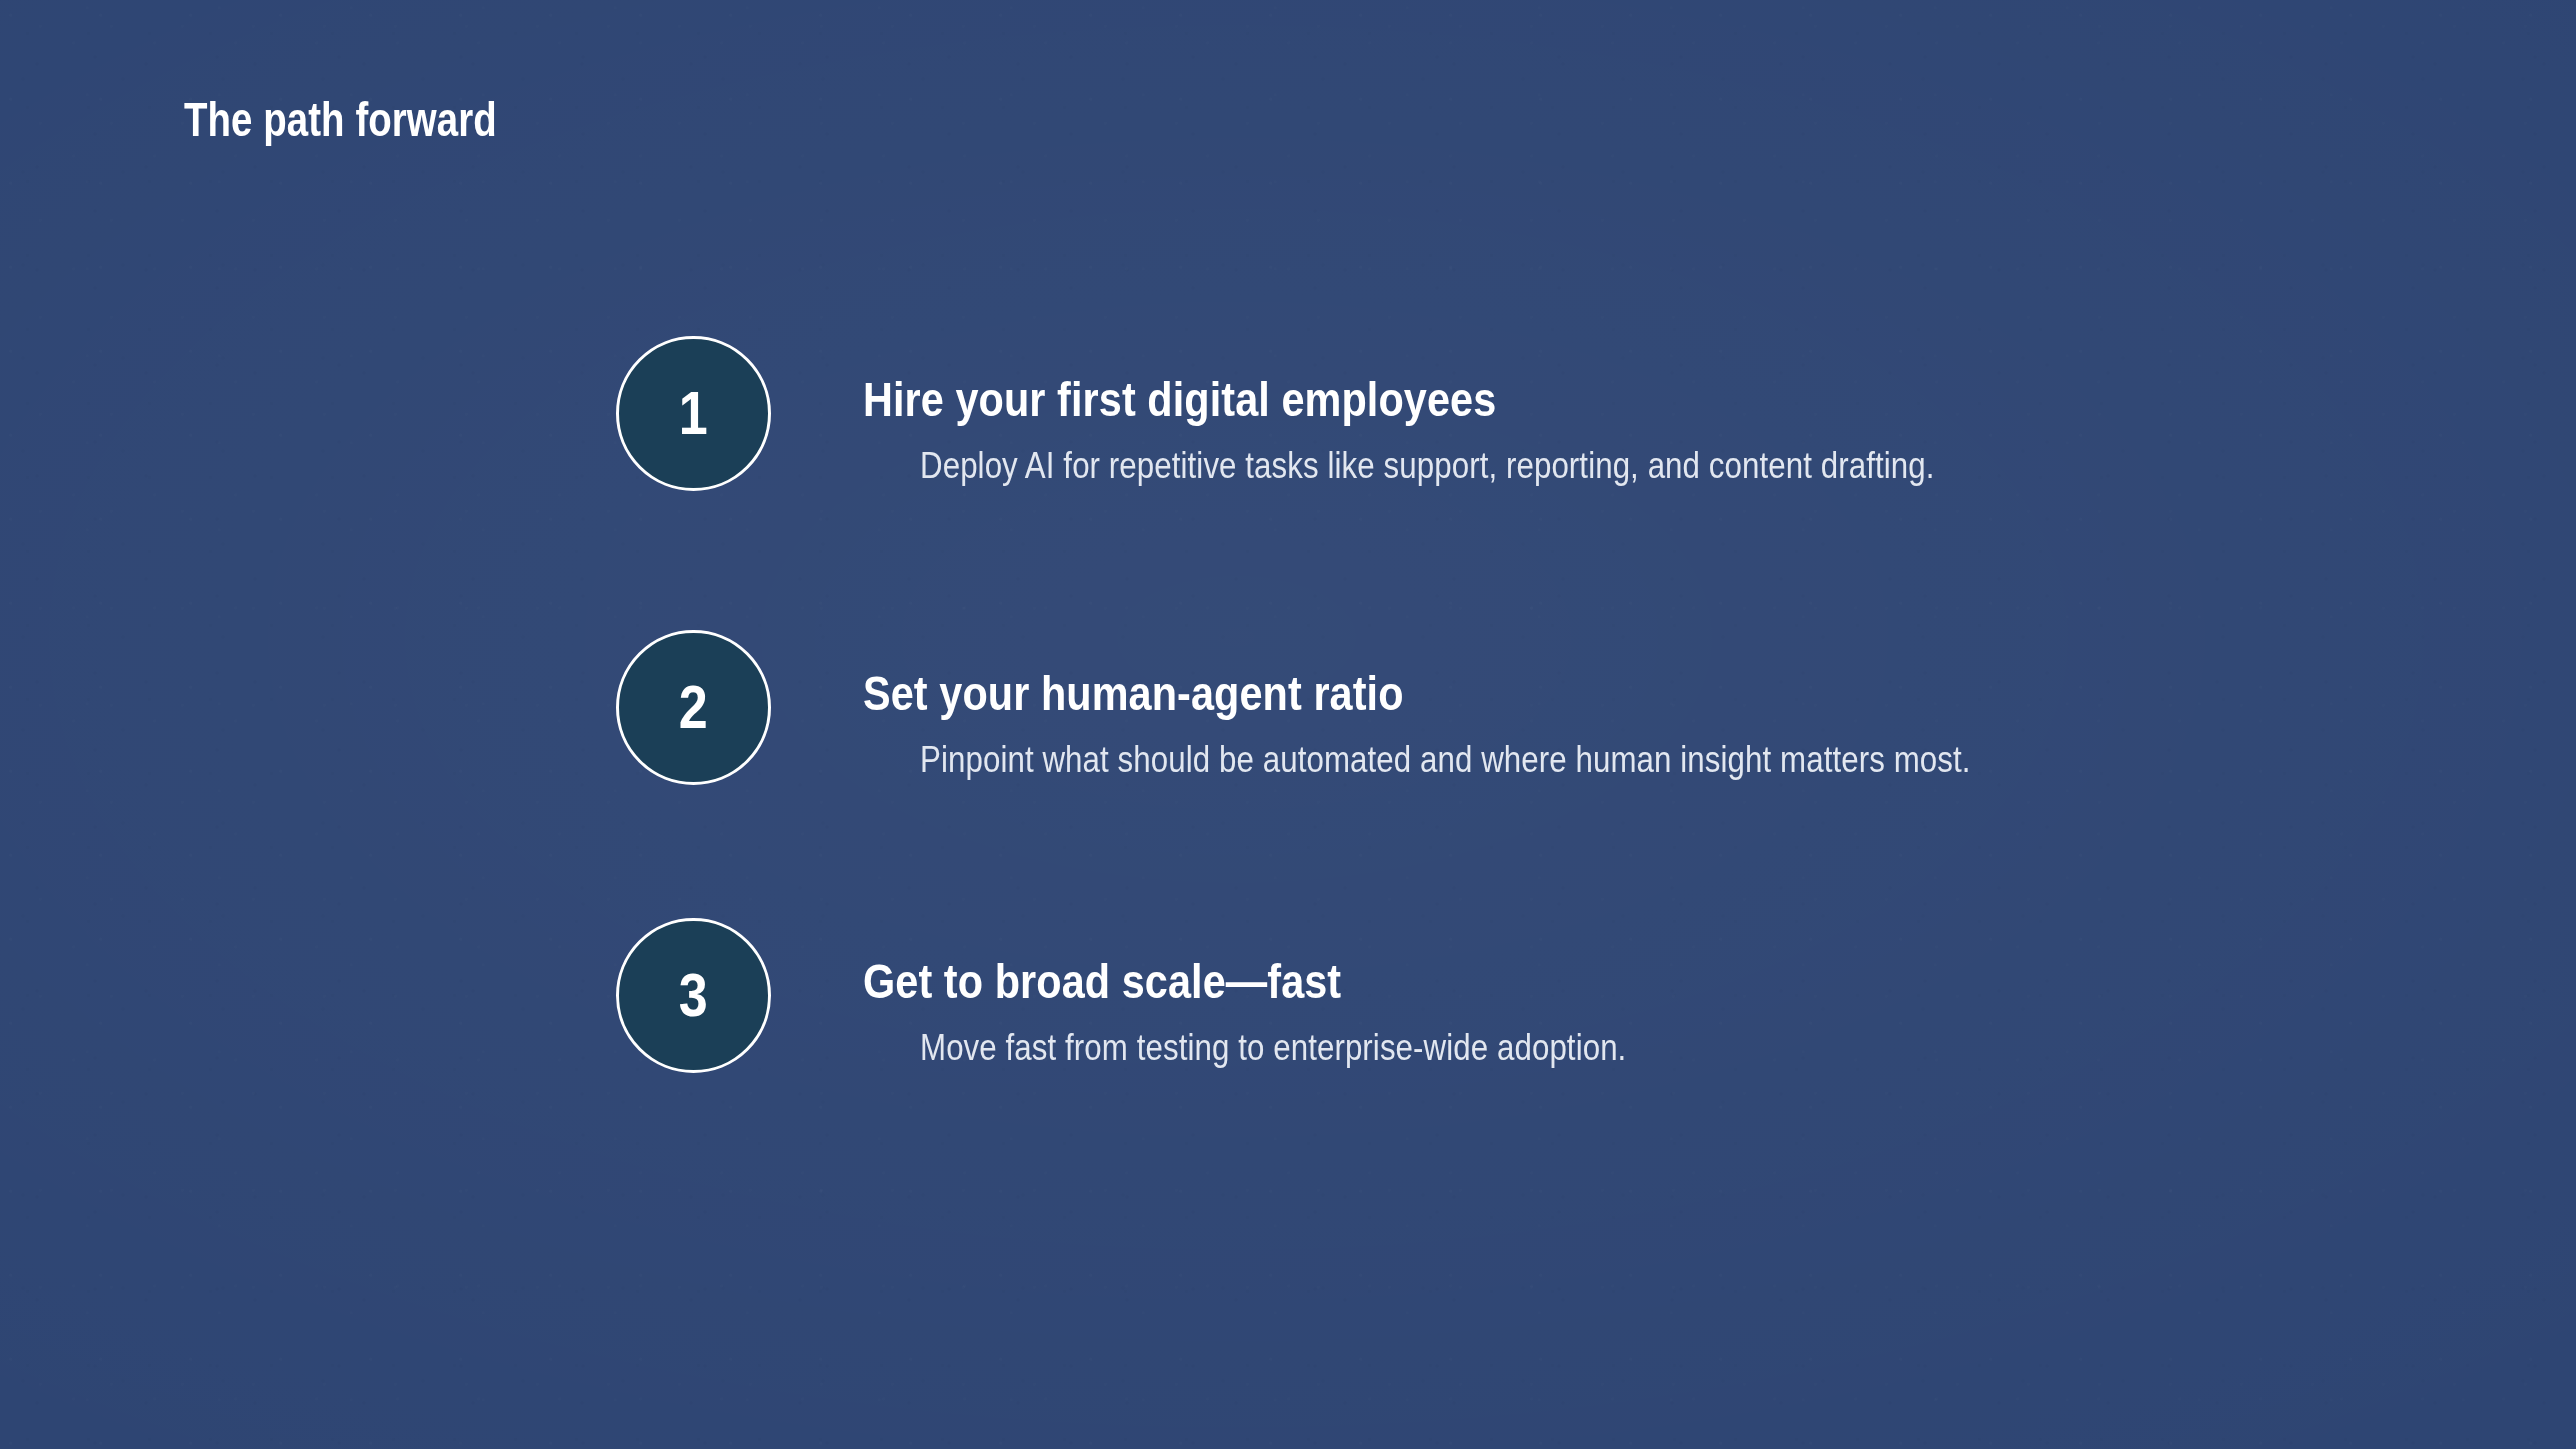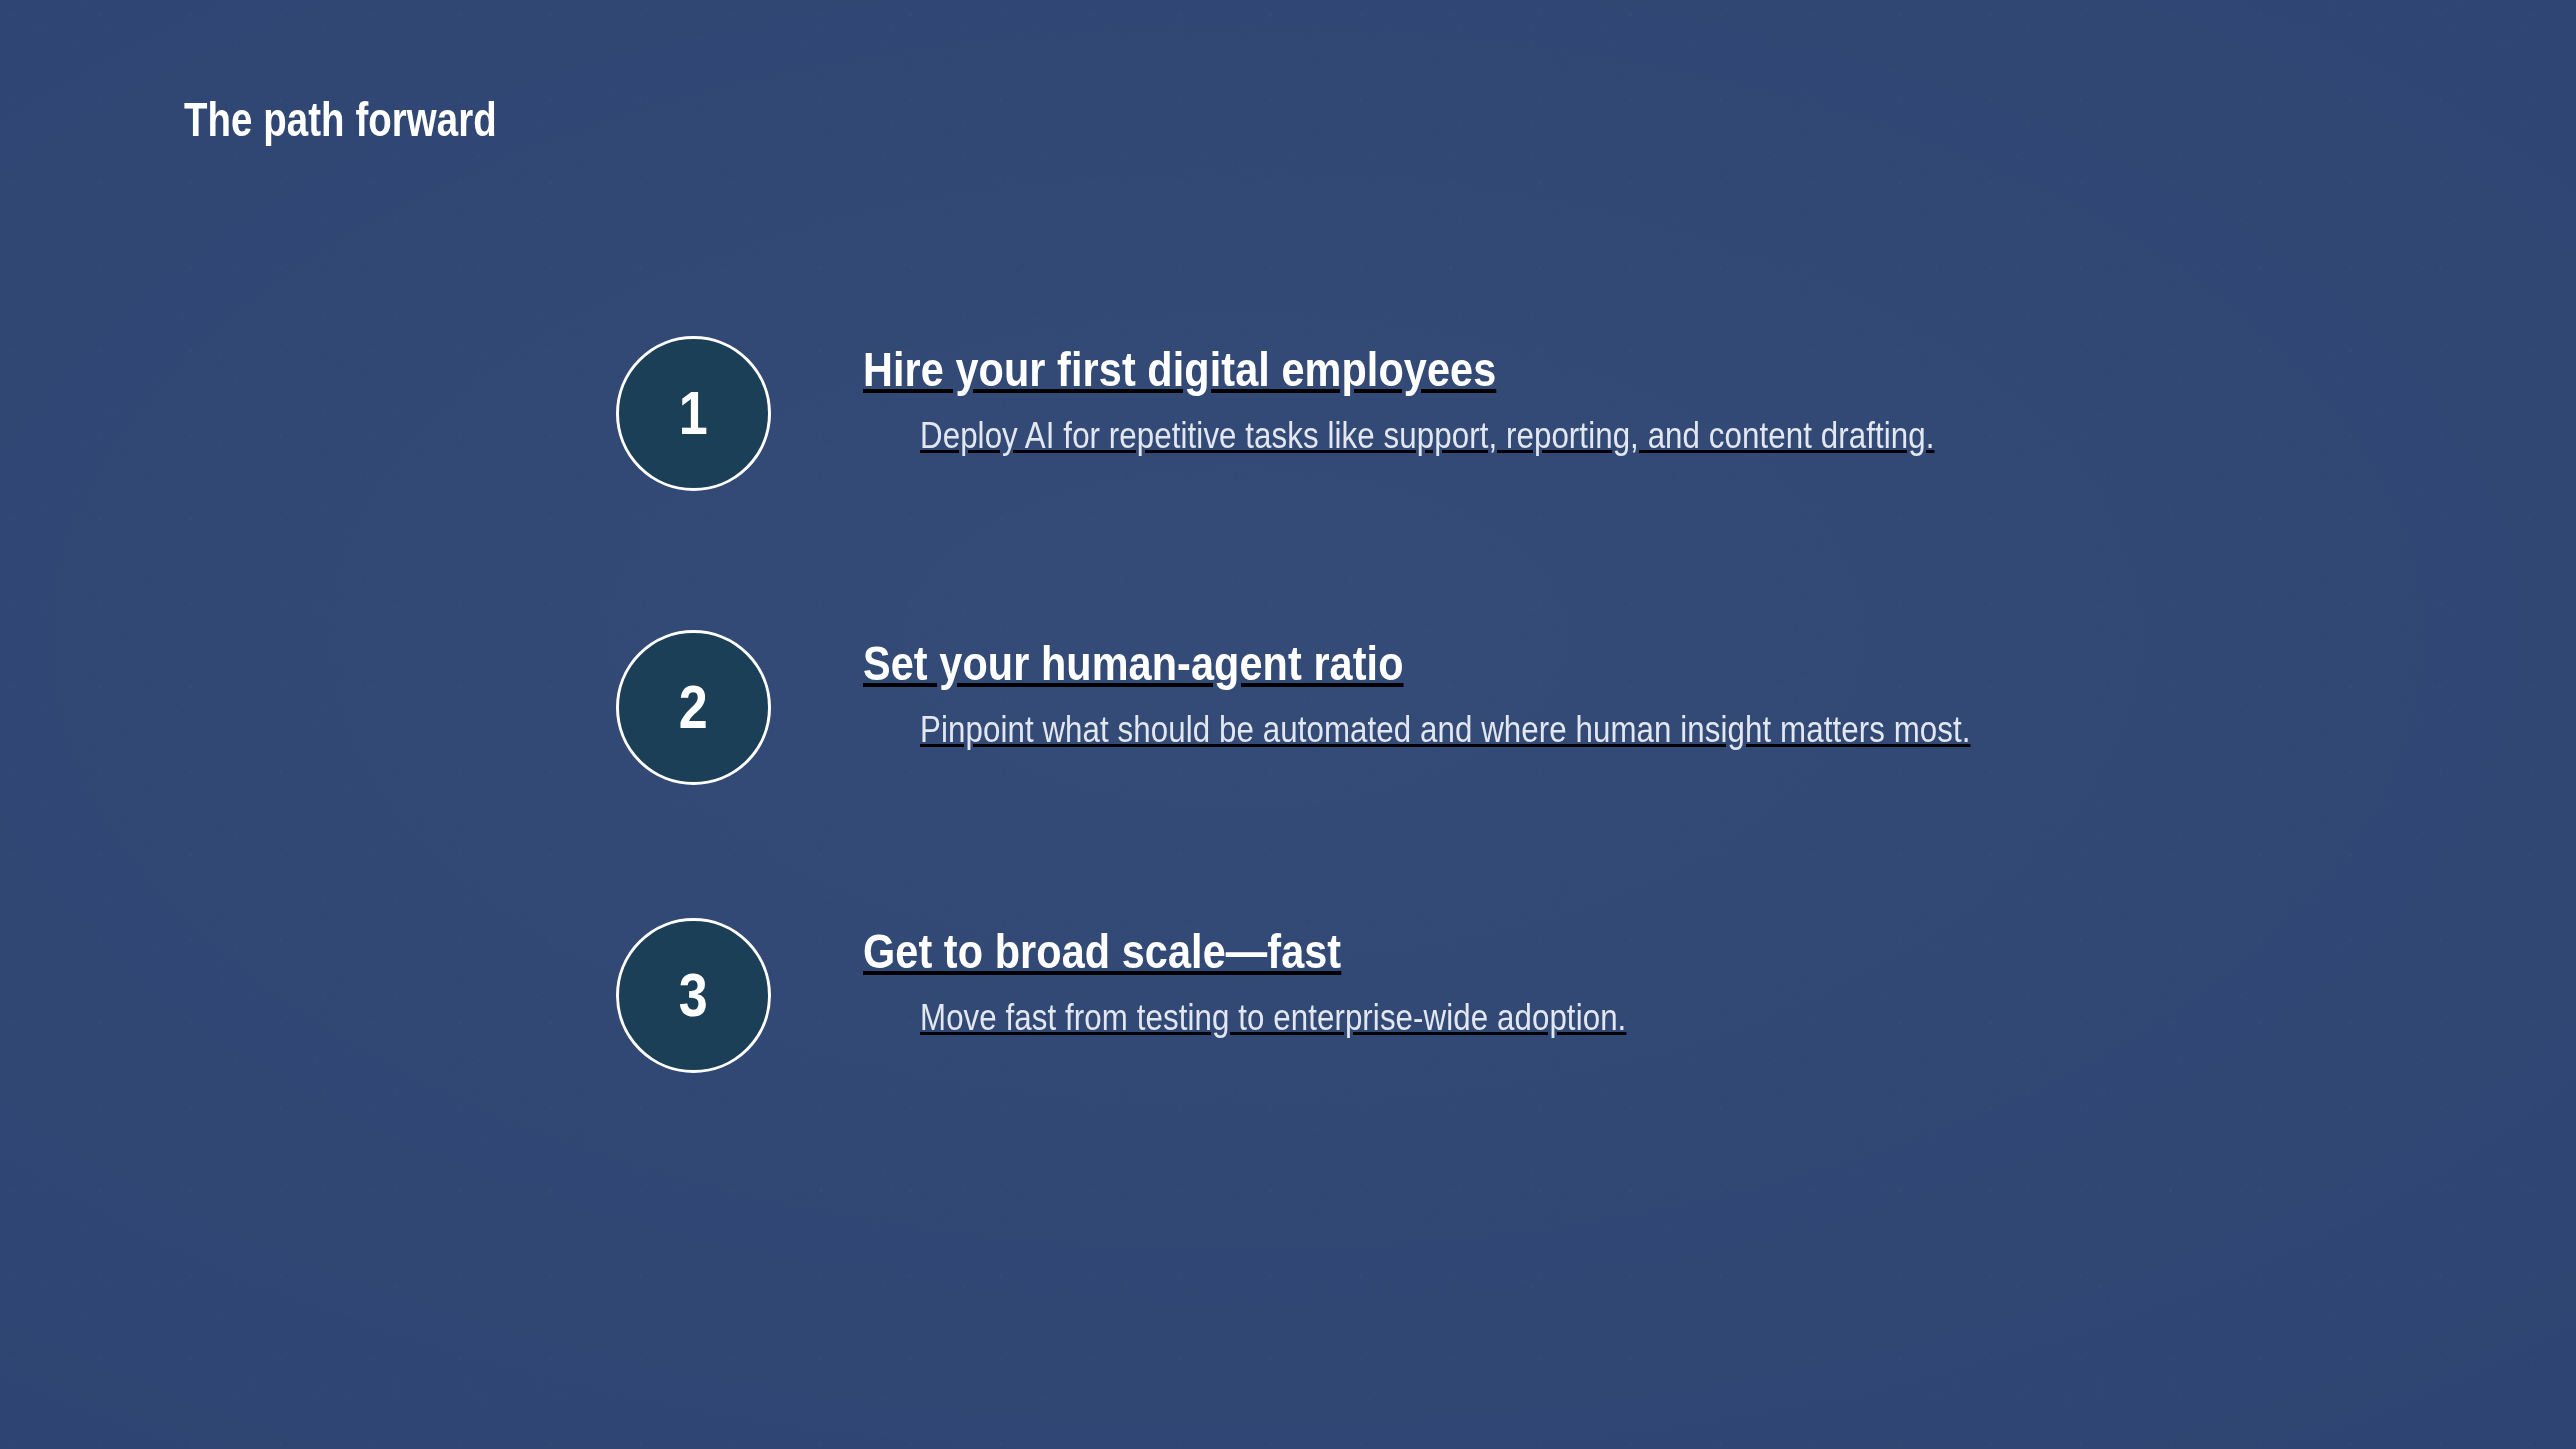--- a/index.html
+++ b/index.html
@@ -105,23 +105,22 @@
     font-weight: 700;
     color: #ffffff;
     line-height: 1;
     transform: scaleX(.84) translateY(-1.3px);
     transform-origin: center;
   }
 
   .step-body {
     position: absolute;
     left: 863px;
-    top: 9px;
+    top: 39px;
     width: 1481px;
-    text-decoration: underline;
   }
 
   .step-heading {
     font-size: 49px;
     line-height: 1.0;
     font-weight: 700;
     color: #ffffff;
     letter-spacing: 0.1px;
     transform: scaleX(.845);
     transform-origin: left top;

